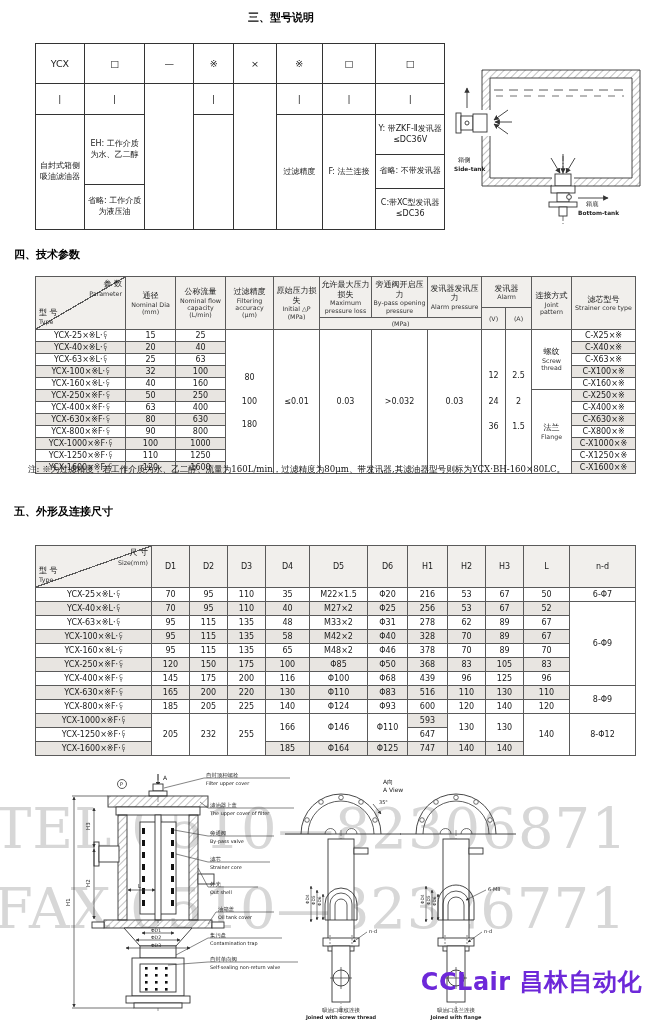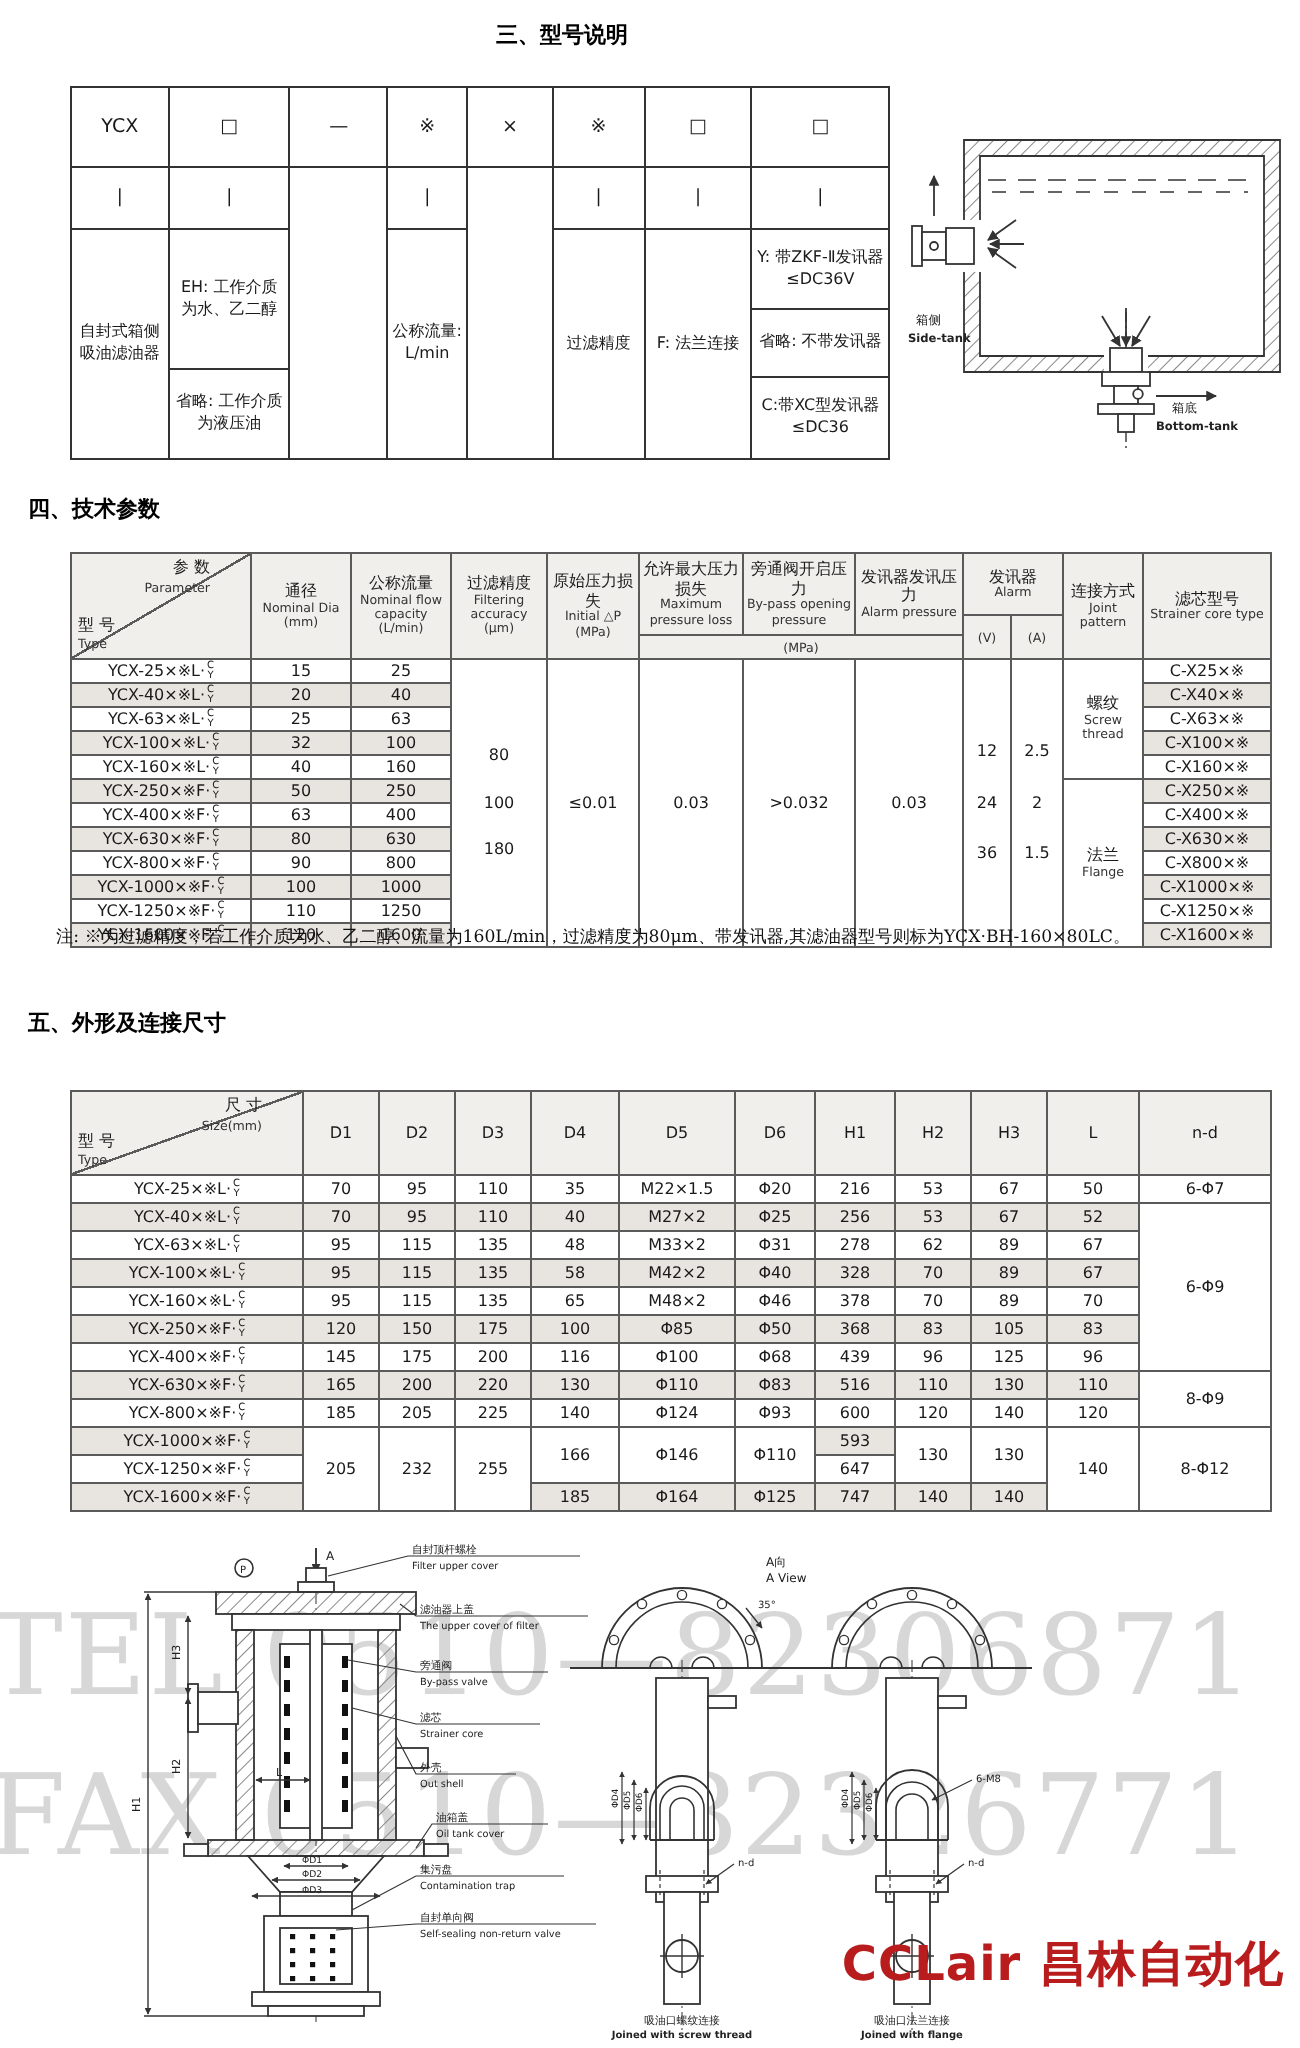--- a/index.html
+++ b/index.html
@@ -30,35 +30,35 @@
               font-size:8px;line-height:1.2;overflow:hidden;}
   table.tt{border:1px solid #333;}
   td.h{background:#f1efec;}
   tr.odd td:not(.wh){background:#e8e5e1;}
   td.wh{background:#fff;}
   .hcn{font-size:8px;}
   .hen{font-size:6.3px;color:#333;line-height:1.15;}
   .diag{position:relative;width:100%;
         background:linear-gradient(to bottom right,transparent calc(50% - .6px),
                    #5a5a5a calc(50% - .6px),#5a5a5a calc(50% + .6px),transparent calc(50% + .6px));}
-  .dtr{position:absolute;top:2px;right:20px;text-align:right;}
+  .dtr{position:absolute;top:2px;right:3px;text-align:right;}
   .dbl{position:absolute;bottom:2px;left:3px;text-align:left;}
   .cy{display:inline-flex;flex-direction:column;vertical-align:middle;margin-left:1px;}
   .cy i{font-style:normal;font-size:5px;line-height:4.6px;}
   .vstack{display:flex;flex-direction:column;justify-content:center;align-items:center;height:100%;}
   
   .note{position:absolute;left:28px;top:463px;width:606px;font-family:"DejaVu Serif","Liberation Serif",serif;
         font-size:8.6px;line-height:1.55;color:#111;}
   .note .l2{padding-left:17px;}
   
   .wm{position:absolute;font-family:"DejaVu Serif","Liberation Serif",serif;color:#d7d7d7;
       font-size:56px;letter-spacing:1px;white-space:nowrap;z-index:0;}
   .dwg{position:absolute;z-index:1;}
   .aview{position:absolute;left:383px;top:778px;font-size:6px;line-height:1.25;z-index:1;}
-  .brand{position:absolute;right:8px;top:966px;font-size:24px;font-weight:bold;color:#b91c1c;
+  .brand{position:absolute;right:8px;top:966px;font-size:24px;font-weight:bold;color:#6d28d9;
          letter-spacing:.5px;z-index:2;white-space:nowrap;}
   svg text{font-family:"DejaVu Sans",sans-serif;fill:#222;}
 </style>
 </head>
 <body>
 
 <div class="page">
 
   <div class="heading" style="left:248px;top:10px;">三、型号说明</div>
 
@@ -97,21 +97,20 @@
       <div class="mcol c2">
         <div class="barcell">|</div>
         <div class="mcell bb" style="height:70px;">EH: 工作介质为水、乙二醇</div>
         <div class="mcell grow">省略: 工作介质为液压油</div>
       </div>
       <div class="mcol c3">
         <div class="mcell grow"></div>
       </div>
       <div class="mcol c4">
         <div class="barcell">|</div>
-        <div class="mcell grow">公称流量: L/min</div>
       </div>
       <div class="mcol c5">
         <div class="mcell grow"></div>
       </div>
       <div class="mcol c6">
         <div class="barcell">|</div>
         <div class="mcell grow">过滤精度</div>
       </div>
       <div class="mcol c7">
         <div class="barcell">|</div>

